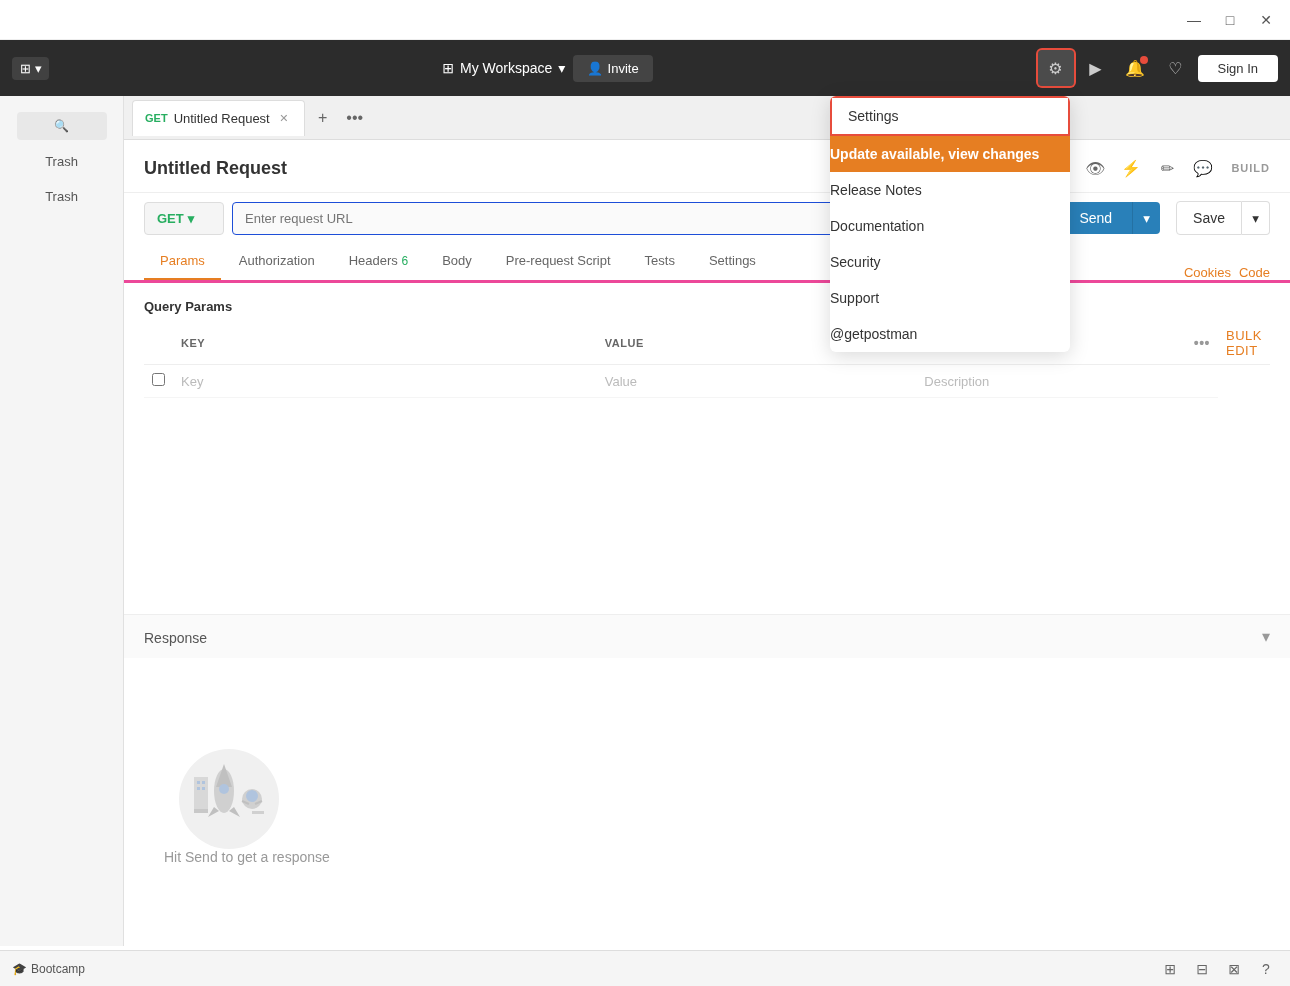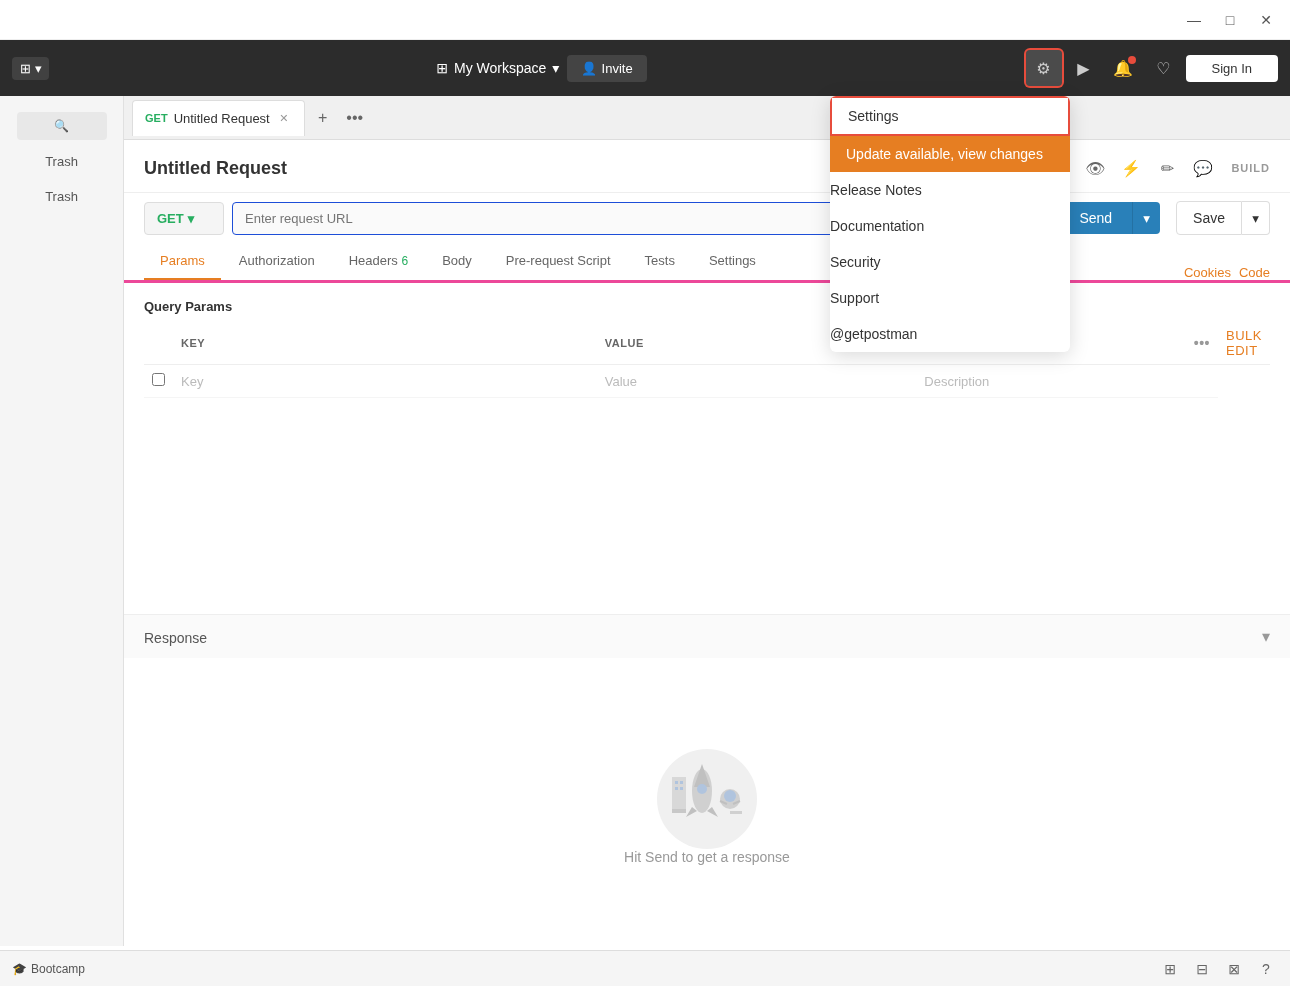--- a/index.html
+++ b/index.html
@@ -44,21 +44,21 @@
     }
     .header-icon-btn.active {
       background: rgba(255,255,255,0.15);
       box-shadow: 0 0 0 2px #e74c3c;
     }
     .notification-dot {
       position: absolute; top: 6px; right: 6px;
       width: 8px; height: 8px; background: #e74c3c; border-radius: 50%;
     }
     .signin-btn {
-      padding: 6px 26px; background: #fff; color: #333; border-radius: 4px;
+      padding: 6px 20px; background: #fff; color: #333; border-radius: 4px;
       font-size: 13px; cursor: pointer; border: none; font-weight: 500;
     }
 
     
     .main-layout {
       position: absolute; top: 96px; left: 0; width: 1290px; height: 850px;
       display: flex;
     }
 
     
@@ -185,41 +185,41 @@
     
     .response-section {
       margin-top: auto; border-top: 1px solid #eee; padding: 12px 20px;
       background: #fafafa; display: flex; align-items: flex-end; justify-content: space-between;
       cursor: pointer;
     }
     .response-label { font-size: 14px; font-weight: 500; color: #555; }
 
     
     .empty-state {
-      flex: 1; display: flex; flex-direction: column; align-items: center; justify-content: center;
+      flex: 1; display: flex; flex-direction: column; justify-content: center;
       padding: 40px; background: #fff;
     }
 
     
     .dropdown-overlay {
       position: absolute; top: 96px; right: 220px; z-index: 200;
     }
     .dropdown-menu {
       background: #fff; border-radius: 6px; box-shadow: 0 4px 20px rgba(0,0,0,0.15);
       width: 240px; overflow: hidden;
     }
     .dropdown-settings {
       padding: 10px 16px; font-size: 14px; color: #333; cursor: pointer;
       border-bottom: 1px solid #eee;
       background: #fff;
       border: 2px solid #e74c3c;
     }
     .dropdown-update {
-      padding: 10px 16px; font-size: 14px; color: #fff; cursor: pointer;
-      background: #e67e22; font-weight: 400;
+      padding: 10px 0; font-size: 14px; color: #fff; cursor: pointer;
+      background: #e67e22; font-weight: 700;
     }
     .dropdown-item {
       padding: 10px 0; font-size: 14px; color: #333; cursor: pointer;
     }
 
     
     .bottom-bar {
       position: absolute; bottom: 0; left: 0; width: 1290px; height: 36px;
       background: #f5f5f5; border-top: 1px solid #ddd; display: flex; align-items: center;
       padding: 0 12px; gap: 12px; z-index: 90;

